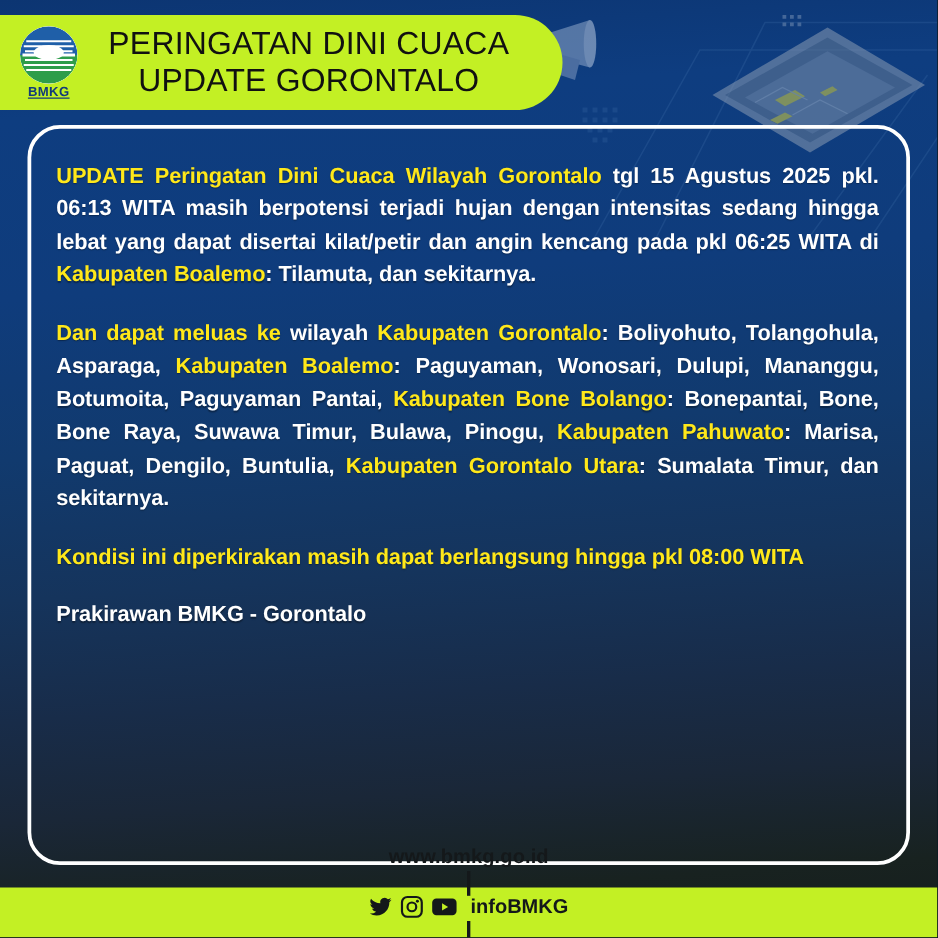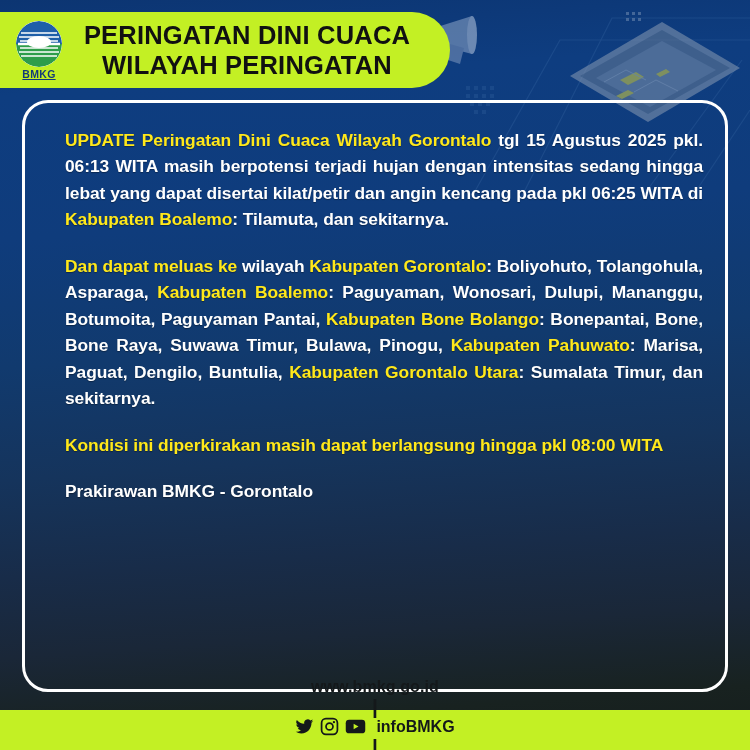--- a/index.html
+++ b/index.html
@@ -76,37 +76,37 @@
     letter-spacing: .3px;
     margin-top: 1px;
     text-decoration: underline;
   }
   .header-title {
     flex: 1;
     text-align: center;
     padding-right: 26px;
     color: #111111;
     font-size: 25.5px;
-    font-weight: bold;
+    font-weight: normal;
     line-height: 1.18;
     letter-spacing: .2px;
   }
   .header-title .l2 { display: block; }
 
   
   .card {
     position: absolute;
     left: 22px; top: 100px;
     width: 706px; height: 592px;
     border: 3px solid #ffffff;
     border-radius: 26px;
     box-sizing: border-box;
   }
   .card-inner {
-    padding: 24px 22px 0 40px;
+    padding: 24px 22px 0 20px;
   }
   .body-text {
     color: #ffffff;
     font-size: 17.4px;
     font-weight: bold;
     line-height: 1.52;
     text-align: justify;
     letter-spacing: -0.05px;
     text-shadow: 0 1px 1px rgba(0,0,0,.35);
   }
@@ -135,21 +135,21 @@
   }
   .sep {
     color: #14181a;
     font-size: 21px;
     font-weight: bold;
     margin: 0 20px;
     line-height: 1;
   }
   .social-group {
     display: flex;
-    align-items: flex-end;
+    align-items: center;
     gap: 6px;
   }
   .social-group svg { display: block; }
   .social-label {
     color: #14181a;
     font-size: 16px;
     font-weight: bold;
     margin-left: 4px;
   }
   .call-group {
@@ -243,21 +243,21 @@
               <path d="M5 35 H41"></path>
           </g>
           <ellipse cx="23" cy="21" rx="12" ry="6" fill="#ffffff"></ellipse>
           <path d="M2 23 H44" stroke="#ffffff" stroke-width="2.5" fill="none"></path>
         </svg>
       </div>
       <div class="logo-label">BMKG</div>
     </div>
     <div class="header-title">
       <span>PERINGATAN DINI CUACA</span>
-      <span class="l2">WILAYAH PERINGATAN</span>
+      <span class="l2">UPDATE GORONTALO</span>
     </div>
   </div>
 
   <div class="card">
     <div class="card-inner">
       <div class="body-text">
 
         <p><span class="hl">UPDATE Peringatan Dini Cuaca Wilayah Gorontalo</span><span> tgl 15 Agustus 2025 pkl. 06:13 WITA masih berpotensi terjadi hujan dengan intensitas sedang hingga lebat yang dapat disertai kilat/petir dan angin kencang pada pkl 06:25 WITA di </span><span class="hl">Kabupaten Boalemo</span><span>: Tilamuta, dan sekitarnya.</span></p>
 
         <p><span class="hl">Dan dapat meluas ke</span><span> wilayah </span><span class="hl">Kabupaten Gorontalo</span><span>: Boliyohuto, Tolangohula, Asparaga, </span><span class="hl">Kabupaten Boalemo</span><span>: Paguyaman, Wonosari, Dulupi, Mananggu, Botumoita, Paguyaman Pantai, </span><span class="hl">Kabupaten Bone Bolango</span><span>: Bonepantai, Bone, Bone Raya, Suwawa Timur, Bulawa, Pinogu, </span><span class="hl">Kabupaten Pahuwato</span><span>: Marisa, Paguat, Dengilo, Buntulia, </span><span class="hl">Kabupaten Gorontalo Utara</span><span>: Sumalata Timur, dan sekitarnya.</span></p>

